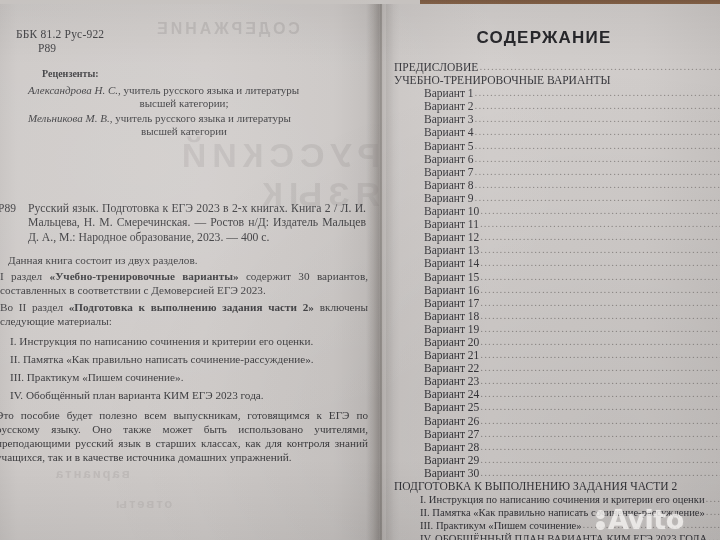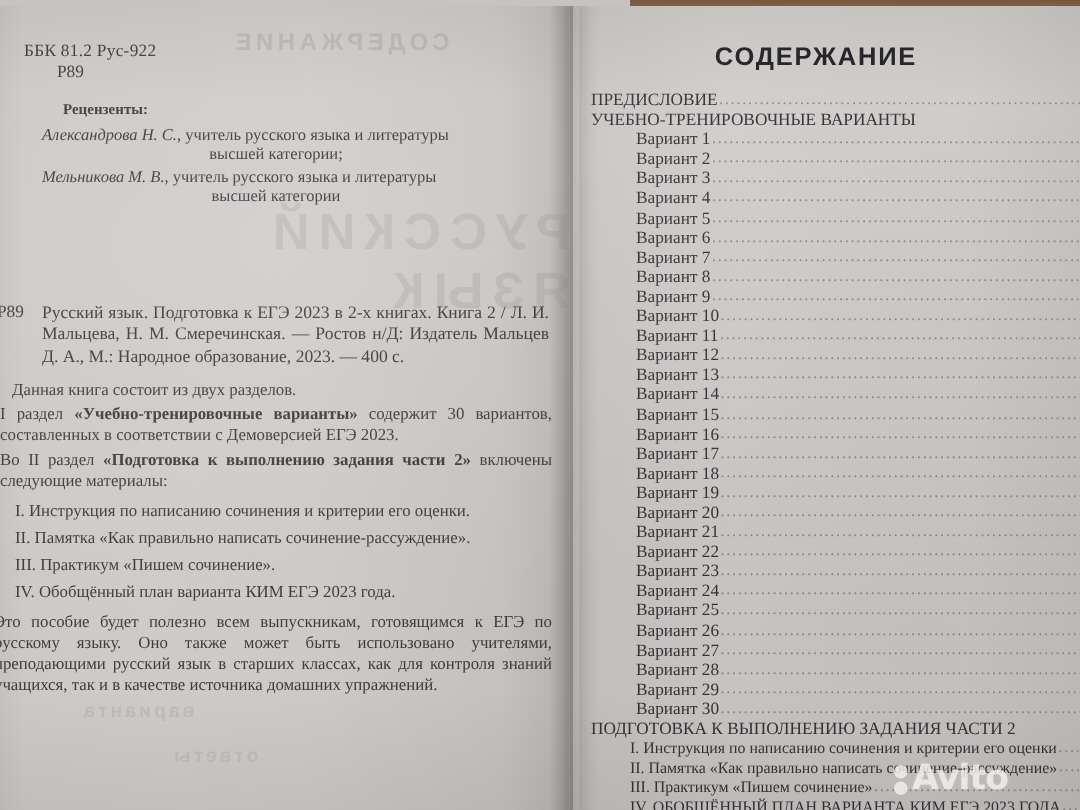--- a/index.html
+++ b/index.html
@@ -134,21 +134,21 @@
   
   .wm{
     position:absolute;left:596px;top:506px;
     display:flex;align-items:center;gap:3px;
     opacity:.82;pointer-events:none;user-select:none;
   }
   .wm .dots-ico{display:flex;flex-direction:column;gap:2px;}
   .wm .dots-ico i{display:block;width:9px;height:9px;border-radius:50%;background:#f2f0ee;}
   .wm .wm-text{
     font-family:"DejaVu Sans", sans-serif;
-    font-weight:bold;font-size:23px;line-height:27px;
+    font-weight:bold;font-size:27px;line-height:27px;
     color:#f4f2f0;letter-spacing:-.5px;
     text-shadow:0 0 2px rgba(255,255,255,.35);
   }
   
   .soft{filter:blur(.28px);}
 </style>
 </head>
 <body>
 
 <div id="stage">

